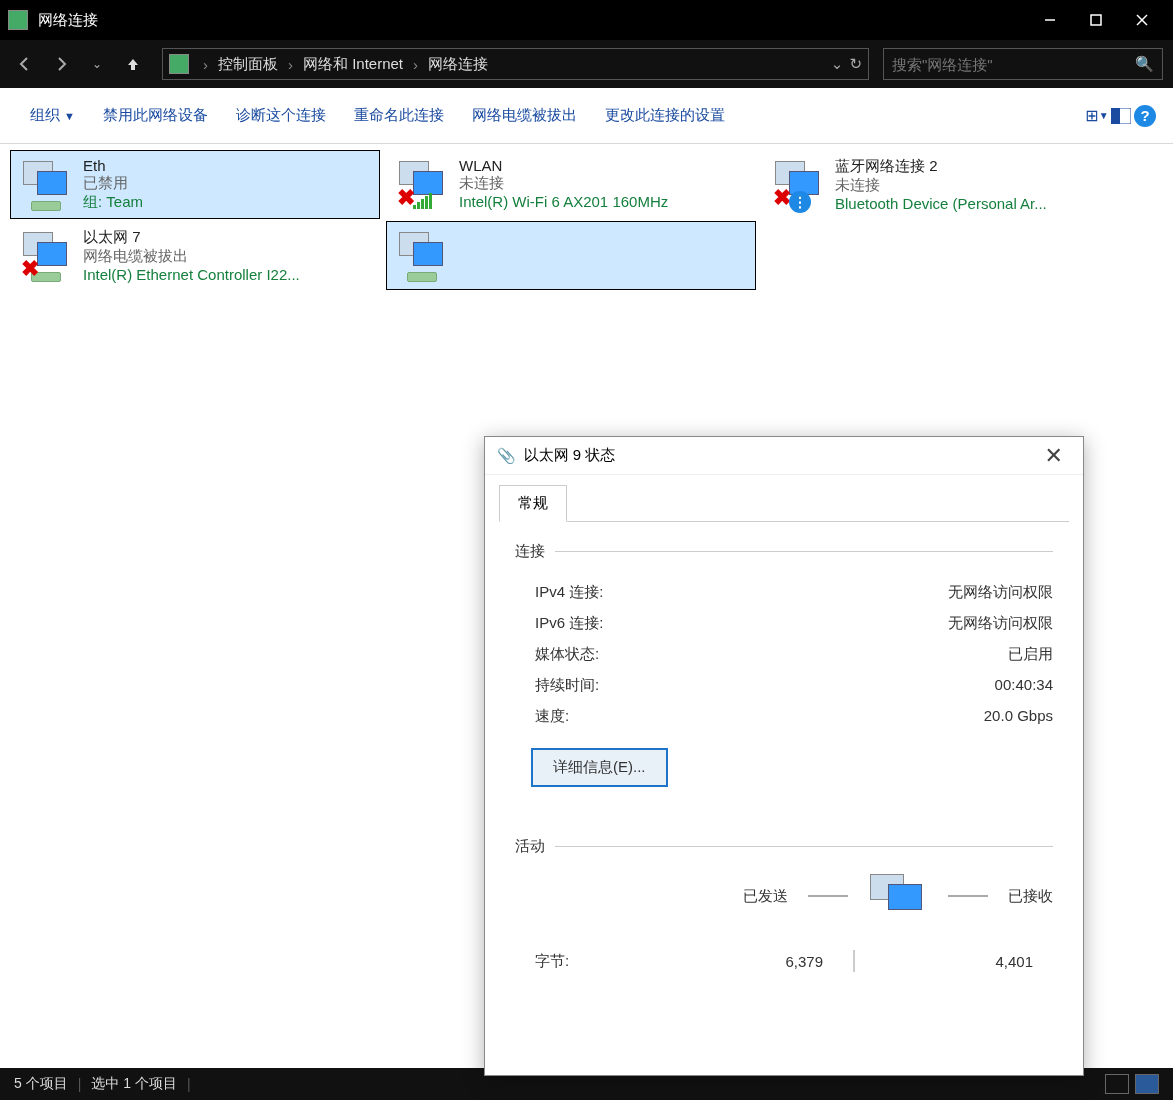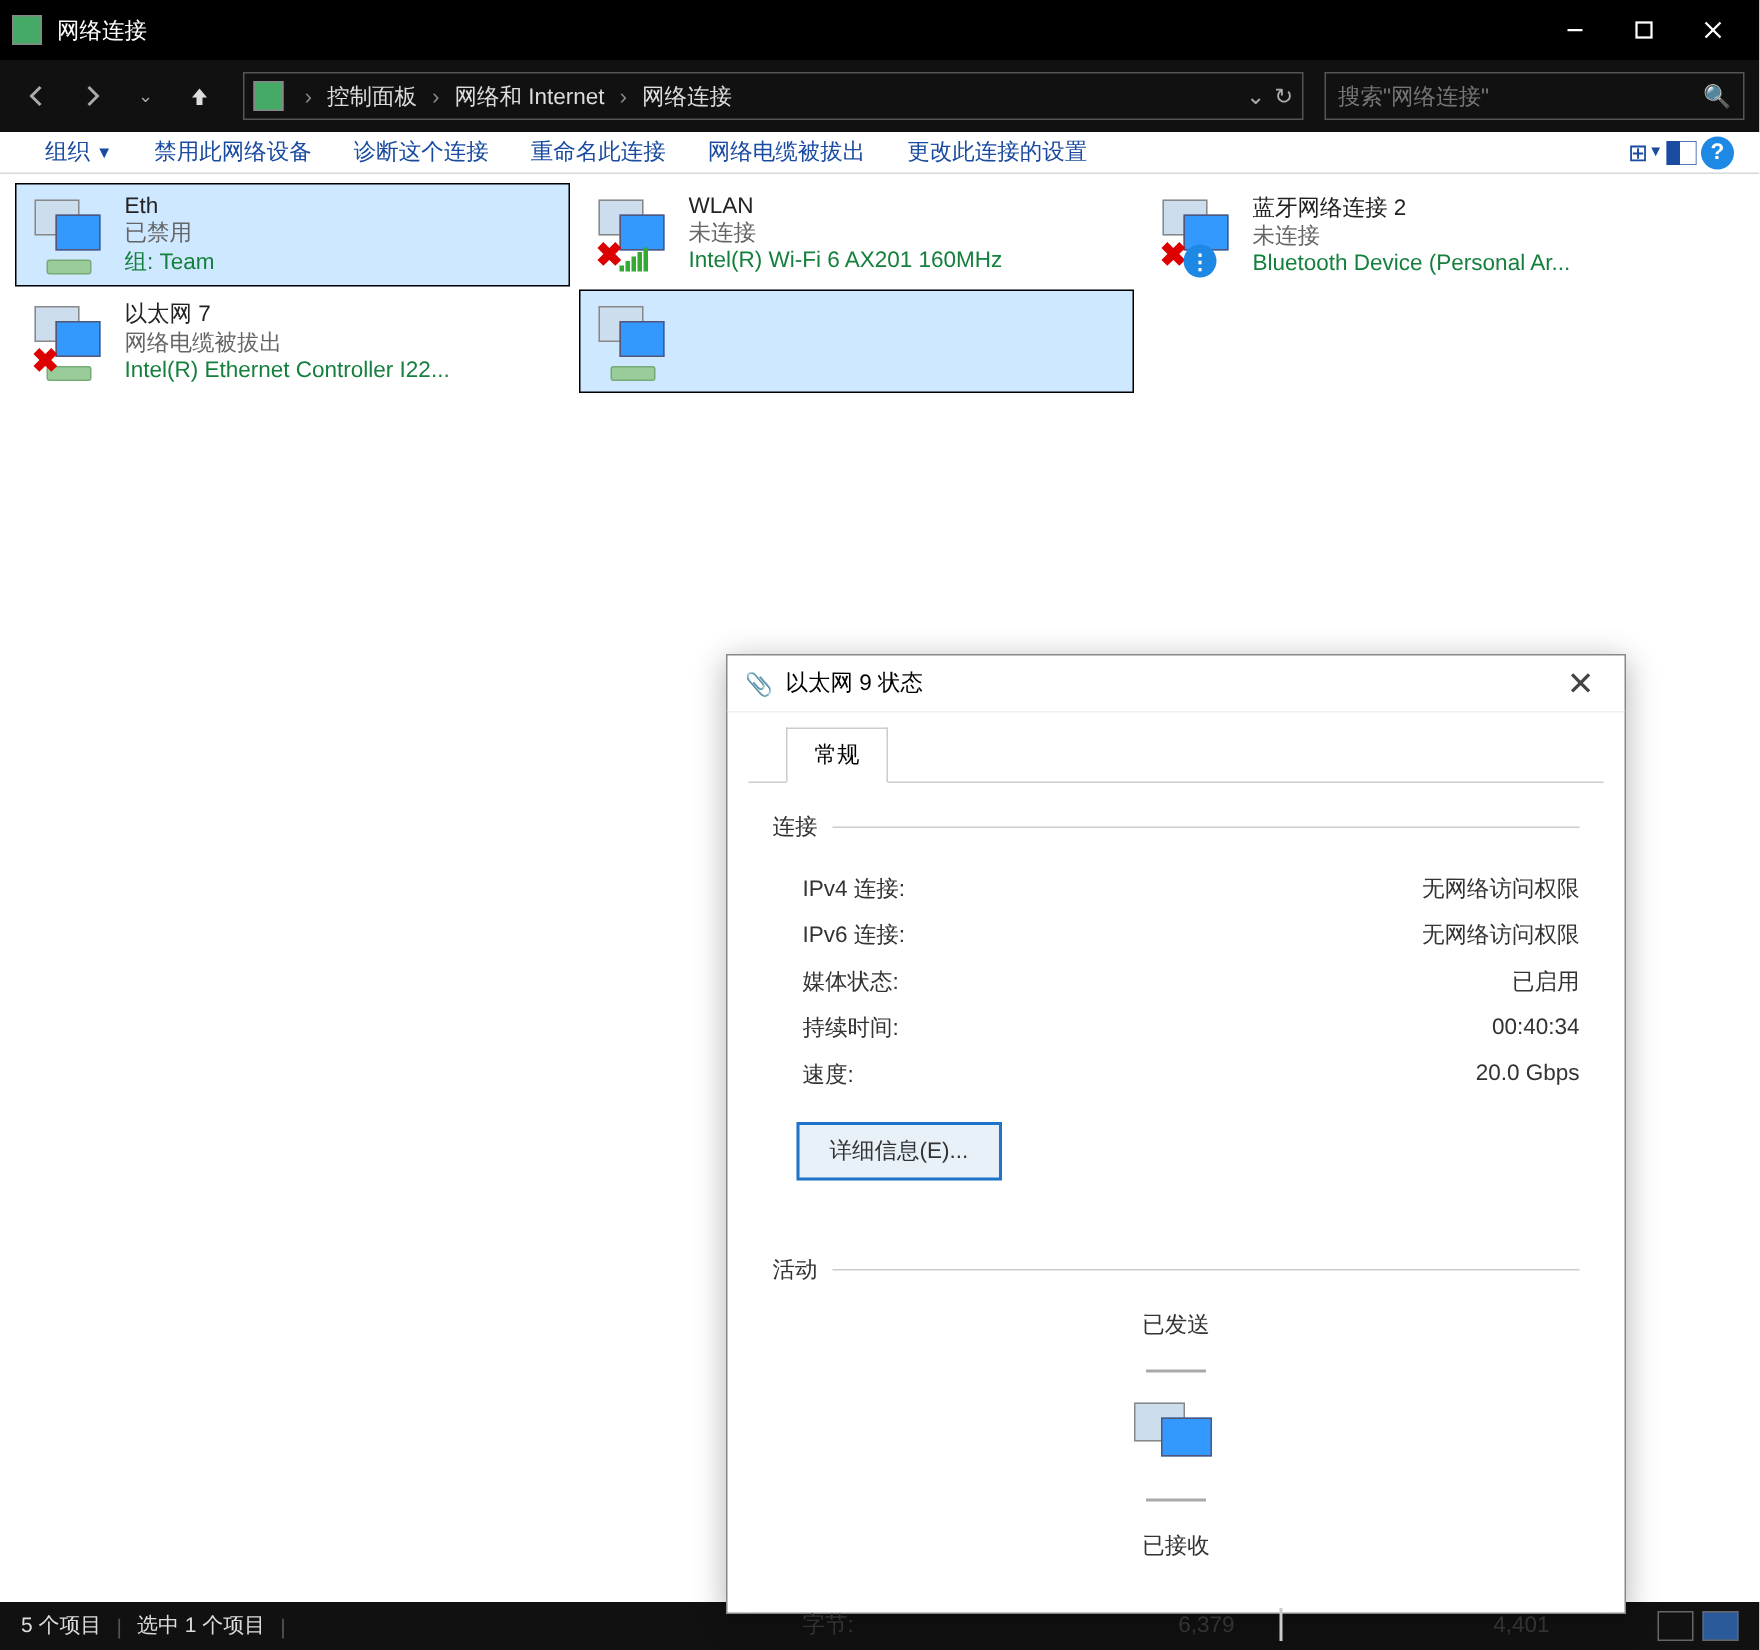--- a/index.html
+++ b/index.html
@@ -17,21 +17,21 @@
 .nav-arrow { width: 30px; height: 30px; color: #bbb; display:flex; align-items:center; justify-content:center; font-size:20px; }
 .nav-arrow svg { width:16px; height:16px; fill:#aaa; }
 .breadcrumb { flex: 1; height: 32px; background: #111; border:1px solid #555; margin: 0 8px; display:flex; align-items:center; padding:0 6px; color:#ddd; font-size:15px; gap:4px;}
 .breadcrumb .sep { color:#888; margin:0 6px; }
 .breadcrumb .bc-icon { width:20px; height:20px; background:#4a6; border:1px solid #888; margin-right:4px;}
 .breadcrumb .bc-end { margin-left:auto; display:flex; gap:6px; color:#aaa;}
 .searchbox { width: 280px; height: 32px; background:#111; border:1px solid #555; display:flex; align-items:center; padding:0 8px; color:#888; font-size:15px; justify-content:space-between;}
 .searchbox input { background:transparent; border:none; color:#ddd; font-size:15px; width:220px; outline:none;}
 
 
-.toolbar { height: 28px; background:#fff; border-bottom:1px solid #d8d8d8; display:flex; align-items:center; padding:0 16px; gap:0;}
+.toolbar { height: 56px; background:#fff; border-bottom:1px solid #d8d8d8; display:flex; align-items:center; padding:0 16px; gap:0;}
 .toolbar .tb-item { color:#1a4ba0; font-size:15px; padding:6px 14px; display:flex; align-items:center; gap:4px;}
 .toolbar .tb-spacer { flex:1; }
 .toolbar .tb-icon { width:24px; height:24px; display:flex; align-items:center; justify-content:center;}
 .toolbar .help-icon { width:22px; height:22px; border-radius:50%; background:#1e88e5; color:#fff; display:flex; align-items:center; justify-content:center; font-weight:bold; font-size:15px;}
 
 
 .content { background:#fff; padding:6px 10px; height:calc(100% - 40px - 48px - 44px - 32px); position:relative;}
 .conn-grid { display:grid; grid-template-columns: repeat(3, 370px); gap:2px 6px; }
 .conn { display:flex; gap:10px; padding:6px 8px; border:1px solid transparent; }
 .conn.selected { background:#cde8ff; border:1px solid #000000; }
@@ -53,29 +53,29 @@
 .statusbar .sep { color:#555; }
 .statusbar .sb-right { margin-left:auto; display:flex; gap:6px;}
 .statusbar .sb-icon { width:24px; height:20px; border:1px solid #666; display:flex;}
 
 
 .dialog { position:absolute; left:484px; top:436px; width:600px; height:640px; background:#fff; border:1px solid #888; box-shadow:0 4px 20px rgba(0,0,0,0.3); }
 .dialog .dlg-title { height:38px; display:flex; align-items:center; padding:0 12px; font-size:15px; gap:8px; border-bottom:1px solid #eee;}
 .dialog .dlg-title .clip { color:#888; }
 .dialog .dlg-close { margin-left:auto; font-size:22px; color:#444; padding:4px 8px; cursor:pointer;}
 .dialog .tabbar { padding:10px 14px 0 14px; }
-.dialog .tab { display:inline-block; padding:8px 18px; background:#fff; border:1px solid #ccc; border-bottom:1px solid #fff; font-size:15px; position:relative; z-index:2;margin-left:25px;}
+.dialog .tab { display:inline-block; padding:8px 18px; background:#fff; border:1px solid #ccc; border-bottom:1px solid #fff; font-size:15px; position:relative; z-index:2;}
 .dialog .tabline { border-top:1px solid #ccc; margin-top:-1px;}
 .dialog .dlg-body { padding:20px 30px; font-size:15px; color:#333;}
 .dialog .section-line { display:flex; align-items:center; gap:10px; margin-bottom:16px;}
 .dialog .section-line hr { flex:1; border:none; border-top:1px solid #ccc;}
 .dialog .kvrow { display:flex; justify-content:space-between; padding:6px 0 6px 20px;}
 .dialog .btn { border:2px solid #1e74c8; background:#e8f0f8; padding:8px 20px; font-size:15px; margin:16px 0 0 16px; display:inline-block;}
 .dialog .activity { margin-top:50px;}
-.dialog .act-row { display:flex; align-items:center; justify-content:space-between; gap:20px; margin:18px 0 28px 0;flex-direction:column;}
+.dialog .act-row { display:flex; align-items:center; justify-content:flex-end; gap:20px; margin:18px 0 28px 0;}
 .dialog .act-row .mline { width:40px; height:2px; background:#aaa;}
 .dialog .act-mon { width:60px; height:44px; position:relative;}
 .dialog .act-mon .m1 { position:absolute; width:34px; height:26px; background:#cde; border:1px solid #888; left:2px; top:0;}
 .dialog .act-mon .m2 { position:absolute; width:34px; height:26px; background:#39f; border:1px solid #557; left:20px; top:10px;}
 .dialog .bytes-row { display:flex; padding:4px 20px; align-items:center;justify-content:center;}
 .dialog .bytes-row .blabel { width:140px;}
 .dialog .bytes-row .bval { flex:1; text-align:right;}
 .dialog .bytes-row .bsep { width:2px; height:22px; background:#ccc; margin:0 30px;}
 </style>
 </head>

